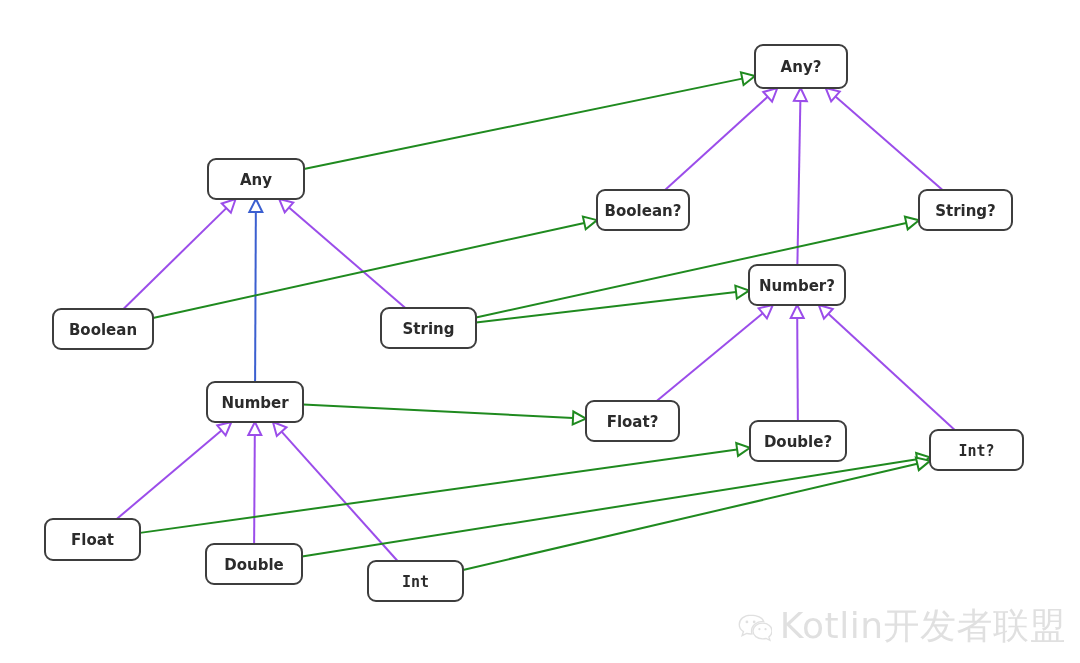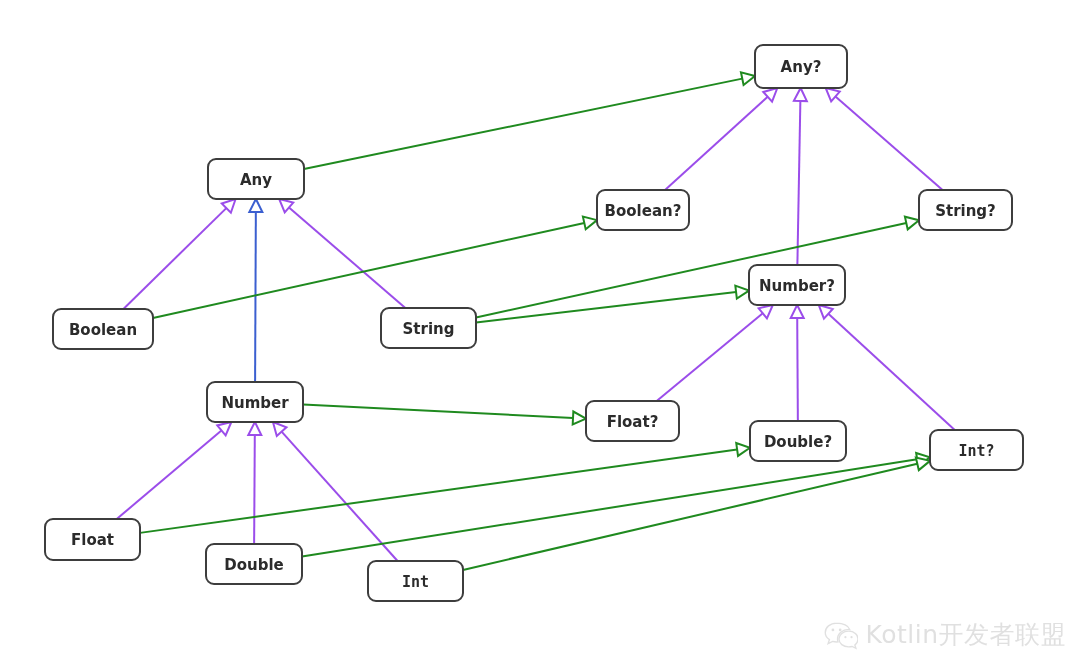--- a/index.html
+++ b/index.html
@@ -57,21 +57,21 @@
     right: 14px;
     bottom: 12px;
     display: flex;
     align-items: center;
     gap: 8px;
     opacity: 0.30;
     user-select: none;
   }
   .watermark-text {
     font-family: "DejaVu Sans", sans-serif;
-    font-size: 25px;
+    font-size: 36px;
     color: #9a9a9a;
     letter-spacing: 0.5px;
     white-space: nowrap;
   }
   .wechat-icon {
     width: 34px;
     height: 30px;
     flex: 0 0 auto;
   }
 </style>

